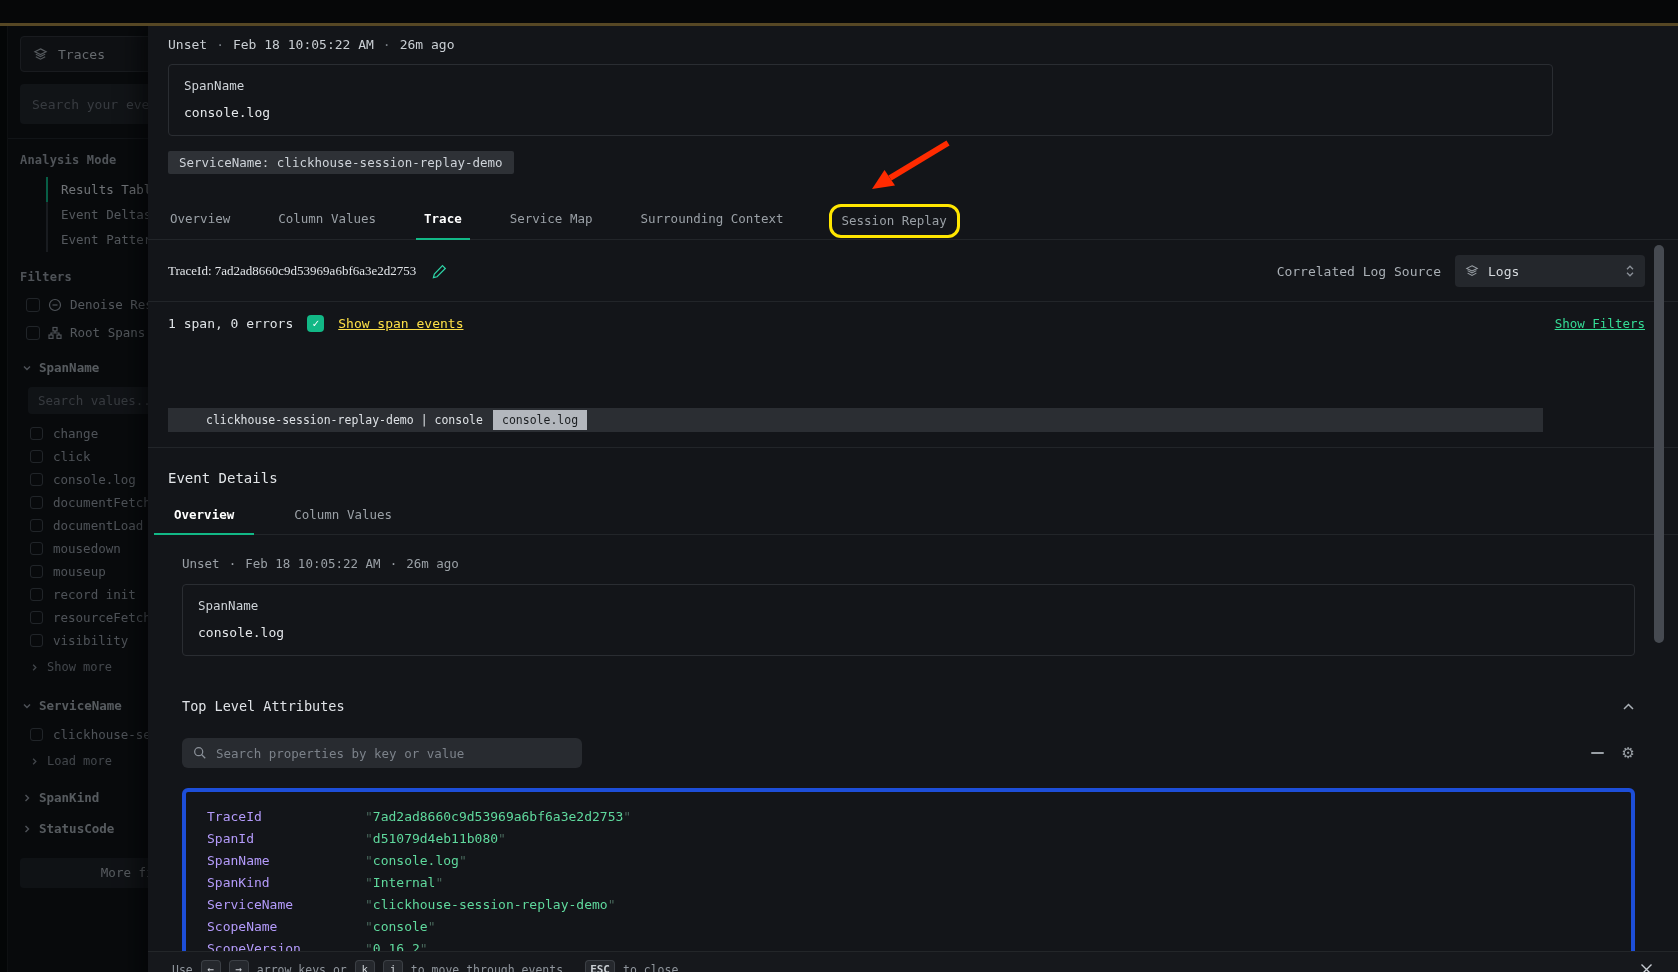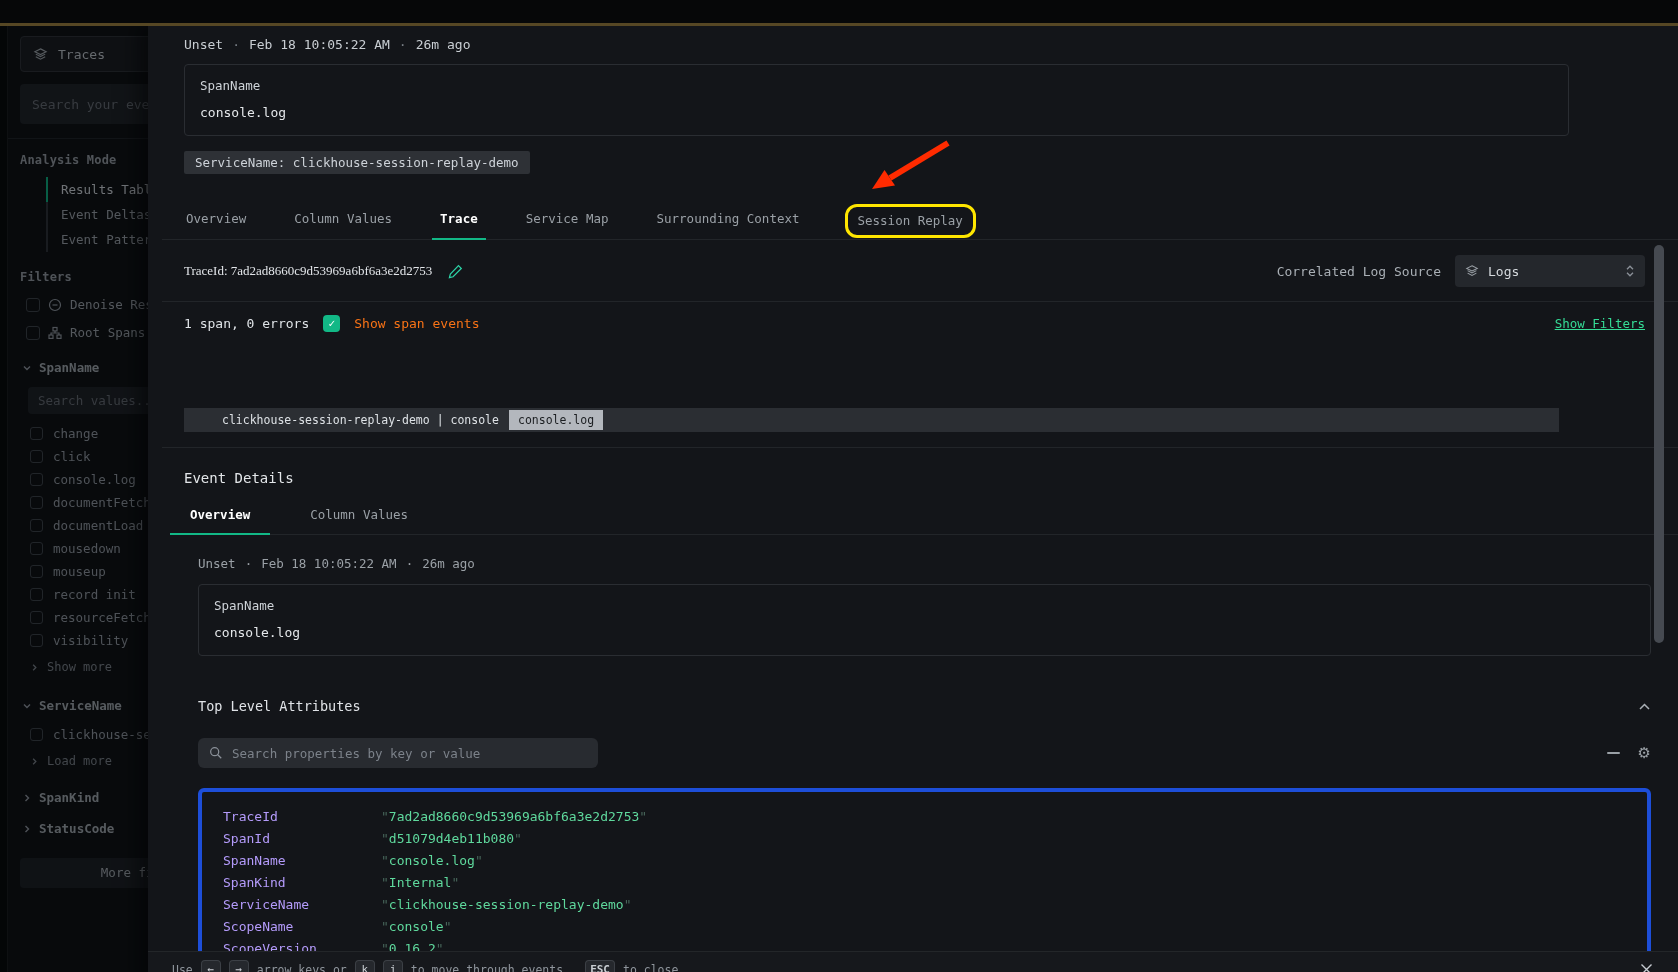--- a/index.html
+++ b/index.html
@@ -42,21 +42,21 @@
   .val-row .cb { width:13px; height:13px; }
   .more-link { margin:8px 0 0 22px; display:flex; align-items:center; gap:8px; font-size:12px; color:#757b82; white-space:nowrap; }
   .more-filters { margin:22px 0 0 12px; width:252px; height:30px; background:#191c20; border:none; border-radius:4px;
     color:#9aa0a6; font-size:12.5px; text-align:center; line-height:30px; font-family:"DejaVu Sans Mono","Liberation Mono",monospace; }
 
   .chev { display:inline-block; flex:0 0 auto; }
 
   
   .drawer { position:absolute; top:0; left:148px; width:1530px; height:964px; background:#131519;
     box-shadow:-10px 0 18px rgba(0,0,0,0.55); overflow:hidden; }
-  .d-content { position:absolute; inset:0 0 36px 0; padding:14px 33px 0 36px; overflow:hidden; }
+  .d-content { position:absolute; inset:0 0 36px 0; padding:14px 33px 0 20px; overflow:hidden; }
 
   .evt-head { font-size:13px; color:#c9ced3; display:flex; gap:9px; align-items:center; }
   .evt-head .dim { color:#787e85; }
 
   .span-card { margin-top:12px; width:1385px; border:1px solid #2a2d32; border-radius:4px; padding:13px 15px 15px; }
   .span-card .k { font-size:12.5px; color:#ced3d8; }
   .span-card .v { margin-top:12px; font-size:13px; color:#e4e7ea; }
 
   .svc-badge { display:inline-block; margin-top:15px; background:#2e3136; color:#ced3d9; font-size:12.5px;
     padding:4px 11px; border-radius:2px; }
@@ -77,21 +77,21 @@
   .log-select { width:190px; height:32px; background:#24272c; border-radius:4px; display:flex; align-items:center;
     gap:9px; padding:0 10px; color:#d5d9dd; font-size:13px; cursor:pointer; }
   .log-select .caret { margin-left:auto; }
 
   .full-divider { margin:0 -33px 0 -22px; border-bottom:1px solid #222529; }
 
   .summary-row { display:flex; align-items:center; padding:13px 0 12px; gap:14px; }
   .summary-row .count { font-size:13px; color:#dfe3e7; }
   .cb-on { width:17px; height:17px; background:#12b886; border-radius:4px; color:#fff; font-size:11px; font-weight:bold;
     display:flex; align-items:center; justify-content:center; }
-  .summary-row .cb-label { font-size:13px; color:#f97316; }
+  .summary-row .cb-label { font-size:13px; color:#fde047;text-decoration:underline; }
   .show-filters { margin-left:auto; font-size:12.5px; color:#35db96; text-decoration:underline; cursor:pointer; }
 
   .waterfall { margin-top:64px; }
   .wf-bar { width:1375px; height:24px; background:#2b2e33; display:flex; align-items:center; }
   .wf-label { margin-left:38px; font-size:11.5px; color:#dde1e5; }
   .wf-chip { margin-left:10px; background:#b3b7bd; color:#1b1e21; font-size:11.5px; padding:3px 9px; }
 
   .ed-divider { margin:15px -33px 0 -22px; border-bottom:1px solid #222529; }
   .ed-title { margin-top:22px; font-size:14px; color:#e3e6e9; }
   .ed-tabs { margin:13px -33px 0 -8px; padding:0 33px 0 8px; display:flex; gap:48px; border-bottom:1px solid #222529; }

